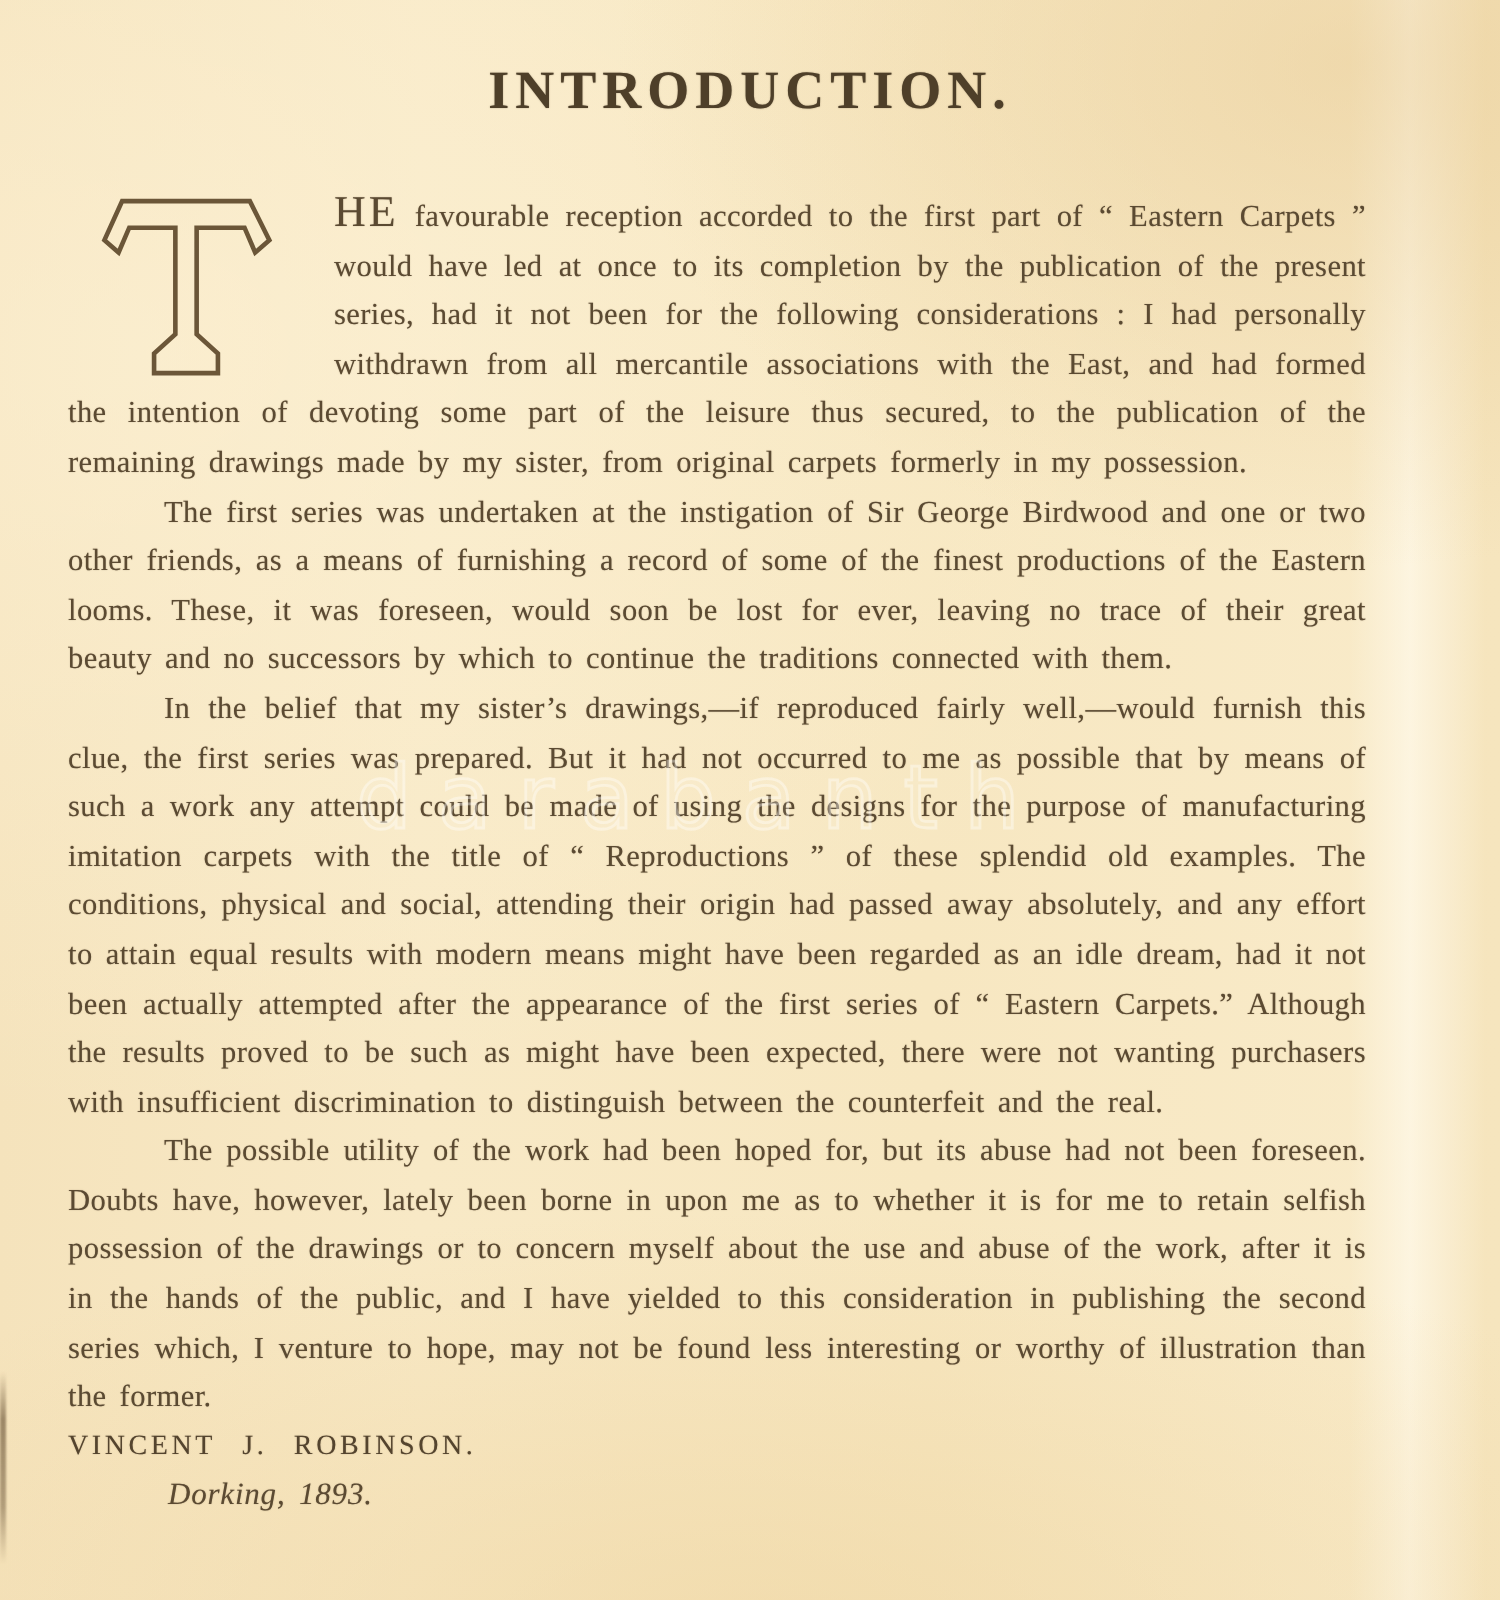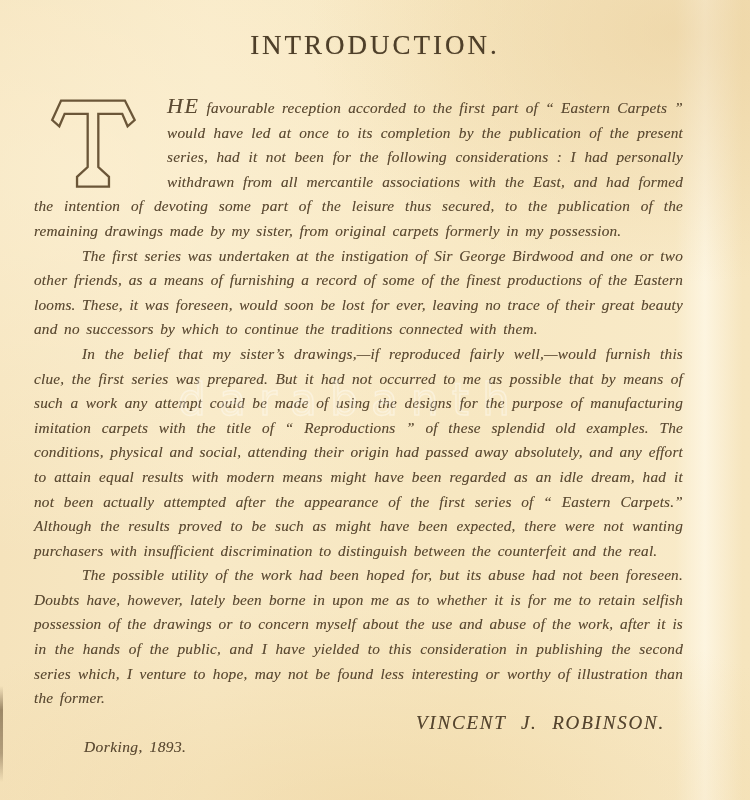--- a/index.html
+++ b/index.html
@@ -16,41 +16,41 @@
       linear-gradient(90deg, rgba(0,0,0,0) 90%, rgba(255,250,236,0.65) 94%, rgba(243,223,178,0.5) 99%),
       linear-gradient(90deg, #f5e3bc 0%, #f8e9c6 28%, #f7e7c1 62%, #f9ebca 100%);
     font-family: "Liberation Serif", serif;
   }
 
   .page-title {
     position: absolute;
     top: 30px; left: 0; right: 0;
     text-align: center;
     font-size: 27px;
-    font-weight: 400;
+    font-weight: 700;
     letter-spacing: 3px;
     color: #4e3f29;
     text-shadow: 0 0 0.7px rgba(78,63,41,0.55);
   }
 
   .content {
     position: absolute;
     left: 34px;
     top: 94px;
     width: 649px;
     font-size: 15.3px;
     line-height: 24.6px;
     text-align: justify;
     color: #5b4a32;
     word-spacing: 2.5px;
     letter-spacing: 0.2px;
     text-shadow: 0 0 0.6px rgba(91,74,50,0.45);
   }
 
-  .content p { margin: 0; font-style: italic; }
+  .content p { margin: 0; }
   .content p.indented { text-indent: 48px; }
 
   .dropcap-box {
     float: left;
     width: 133px;
     height: 98px;
     position: relative;
   }
   .dropcap-box svg {
     position: absolute;
@@ -64,23 +64,22 @@
     clip: rect(0 0 0 0);
     white-space: nowrap;
   }
   .lead-caps {
     font-size: 22px;
     letter-spacing: 1.5px;
   }
 
   .signature-row {
     margin-top: 24px;
-    text-align: right;
     padding-right: 18px;
-    font-size: 19px;
+    font-size: 14px;
     letter-spacing: 1.8px;
     word-spacing: 8px;
     text-indent: 0;
     color: #54442e;
   }
 
   .dateline-row {
     margin-top: 5px;
     text-align: left;
     padding-left: 50px;

